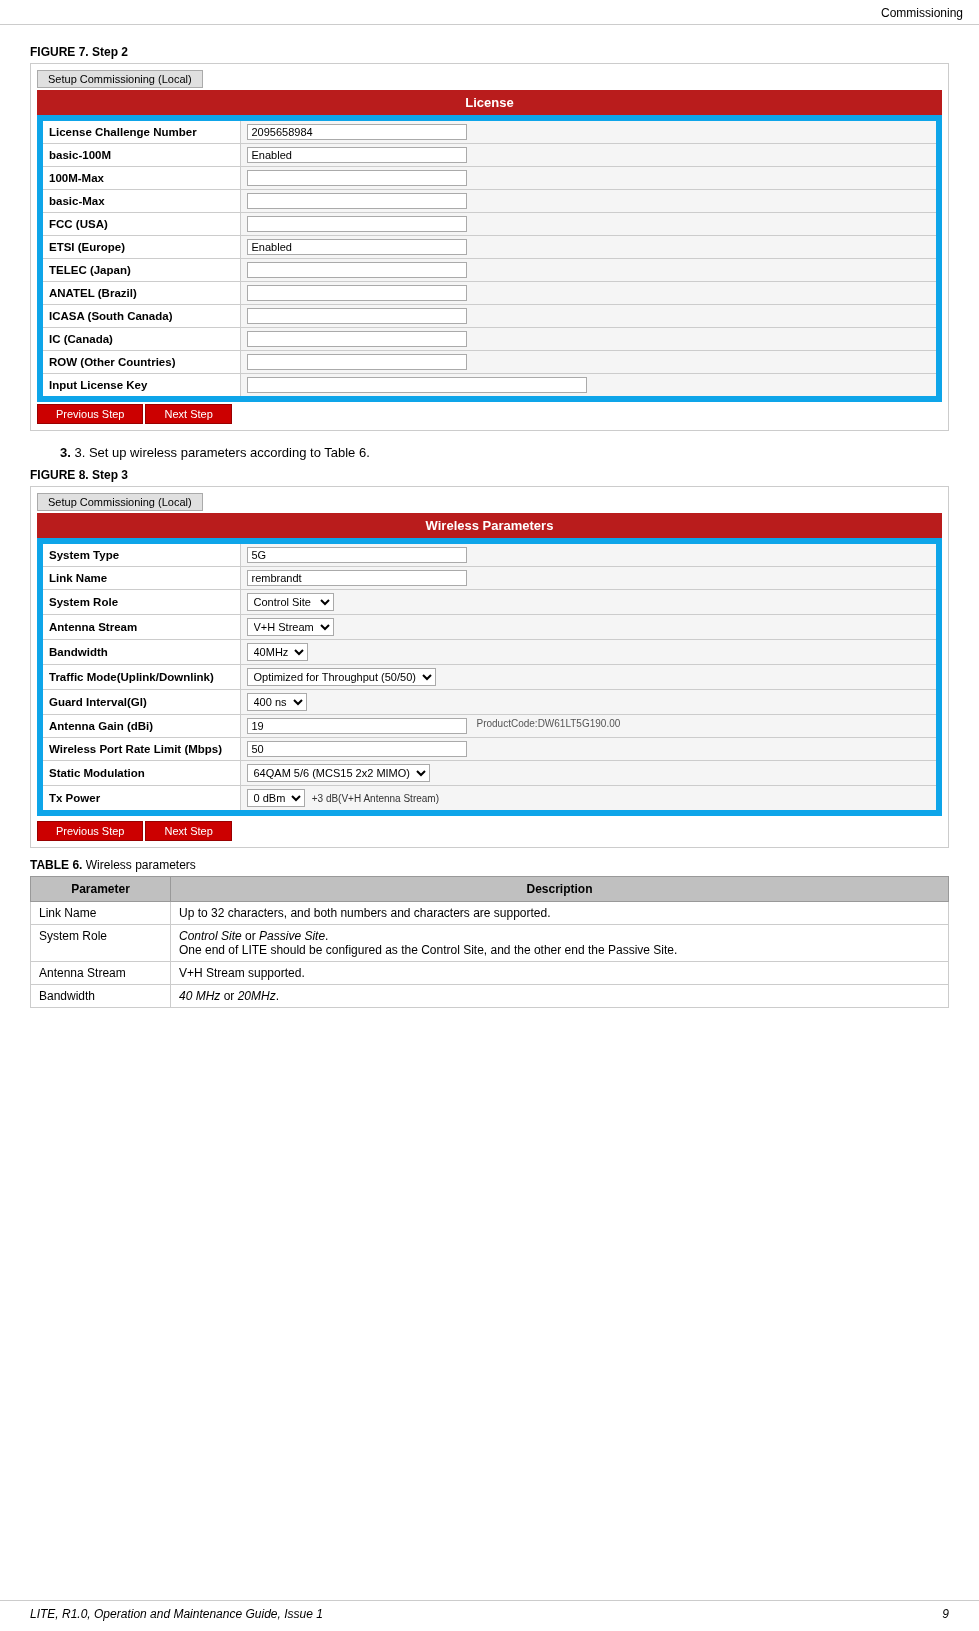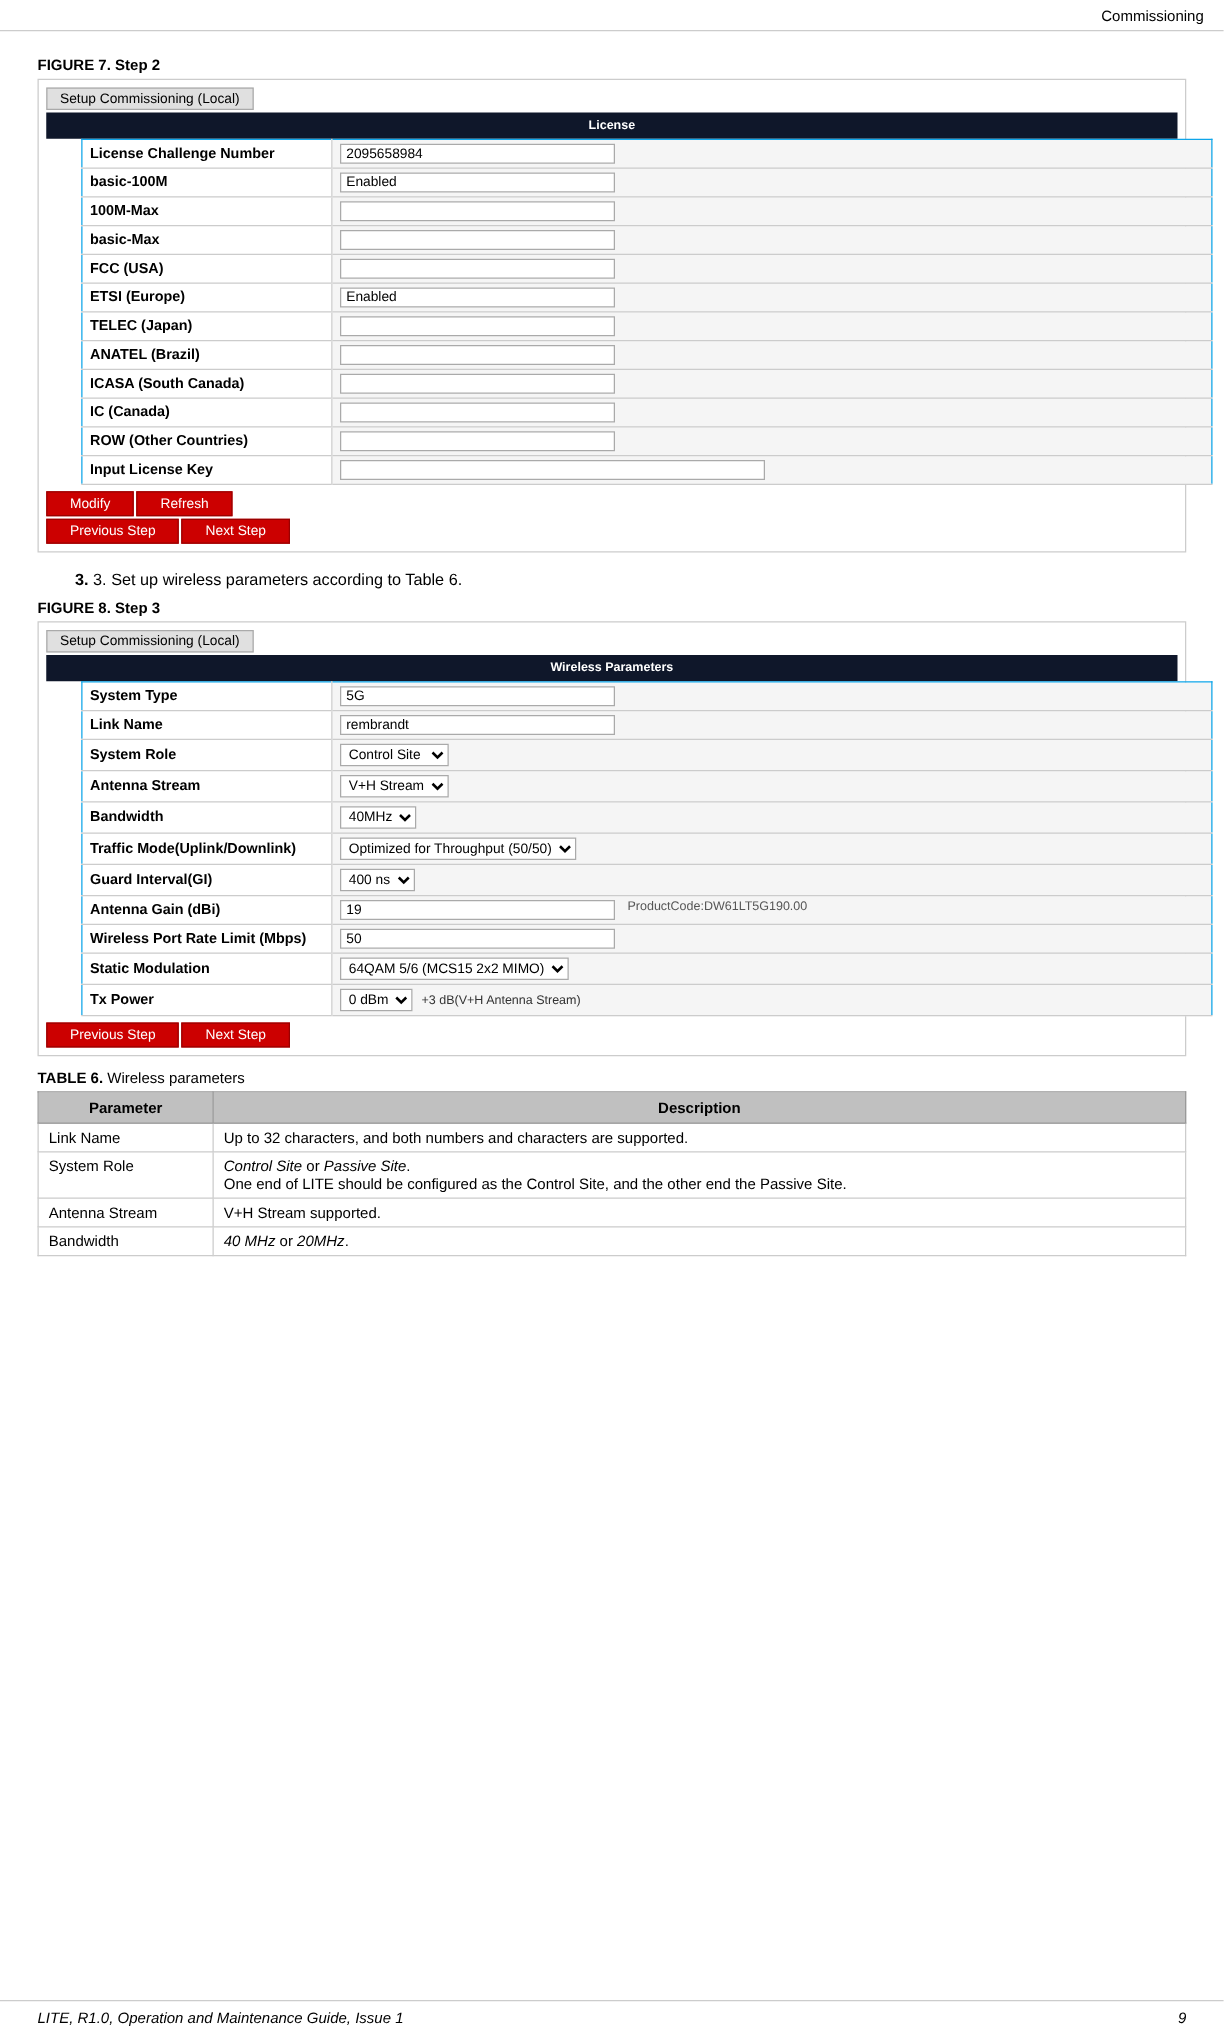--- a/index.html
+++ b/index.html
@@ -41,32 +41,31 @@
     }
     .tab-btn {
       background: #e0e0e0;
       border: 1px solid #aaa;
       padding: 2px 10px;
       font-size: 11px;
       cursor: pointer;
       display: inline-block;
     }
     .panel-title {
-      background: #0f172a;
+      background: #b91c1c;
       color: #fff;
       text-align: center;
       font-weight: bold;
       padding: 5px 0;
-      font-size: 10px;
+      font-size: 13px;
     }
     .form-table {
       width: 100%;
       border-collapse: collapse;
-      border: 1px solid #0ea5e9;
-      margin-left: 28px;
+      border: 6px solid #0ea5e9;
     }
     .form-table tr {
       border-bottom: 1px solid #ccc;
     }
     .form-table td {
       padding: 3px 6px;
       font-size: 11.5px;
       vertical-align: middle;
     }
     .form-table td:first-child {
@@ -225,24 +224,20 @@
       <tr>
         <td>ROW (Other Countries)</td>
         <td><span class="field-value">&nbsp;</span></td>
       </tr>
       <tr>
         <td>Input License Key</td>
         <td><input type="text" class="field-value field-input-wide" value="" style=""></td>
       </tr>
     </tbody>
       </table>
-    <div class="button-row" style="margin-top:5px;">
-      <button class="btn-red">Modify</button>
-      <button class="btn-red">Refresh</button>
-    </div>
     <div class="button-row" style="margin-top:2px;">
       <button class="btn-red">Previous Step</button>
       <button class="btn-red">Next Step</button>
     </div>
   </div>
 
   <div class="step-text">
     <strong>3.</strong> <span>3. Set up wireless parameters according to Table 6.</span>
   </div>
 

